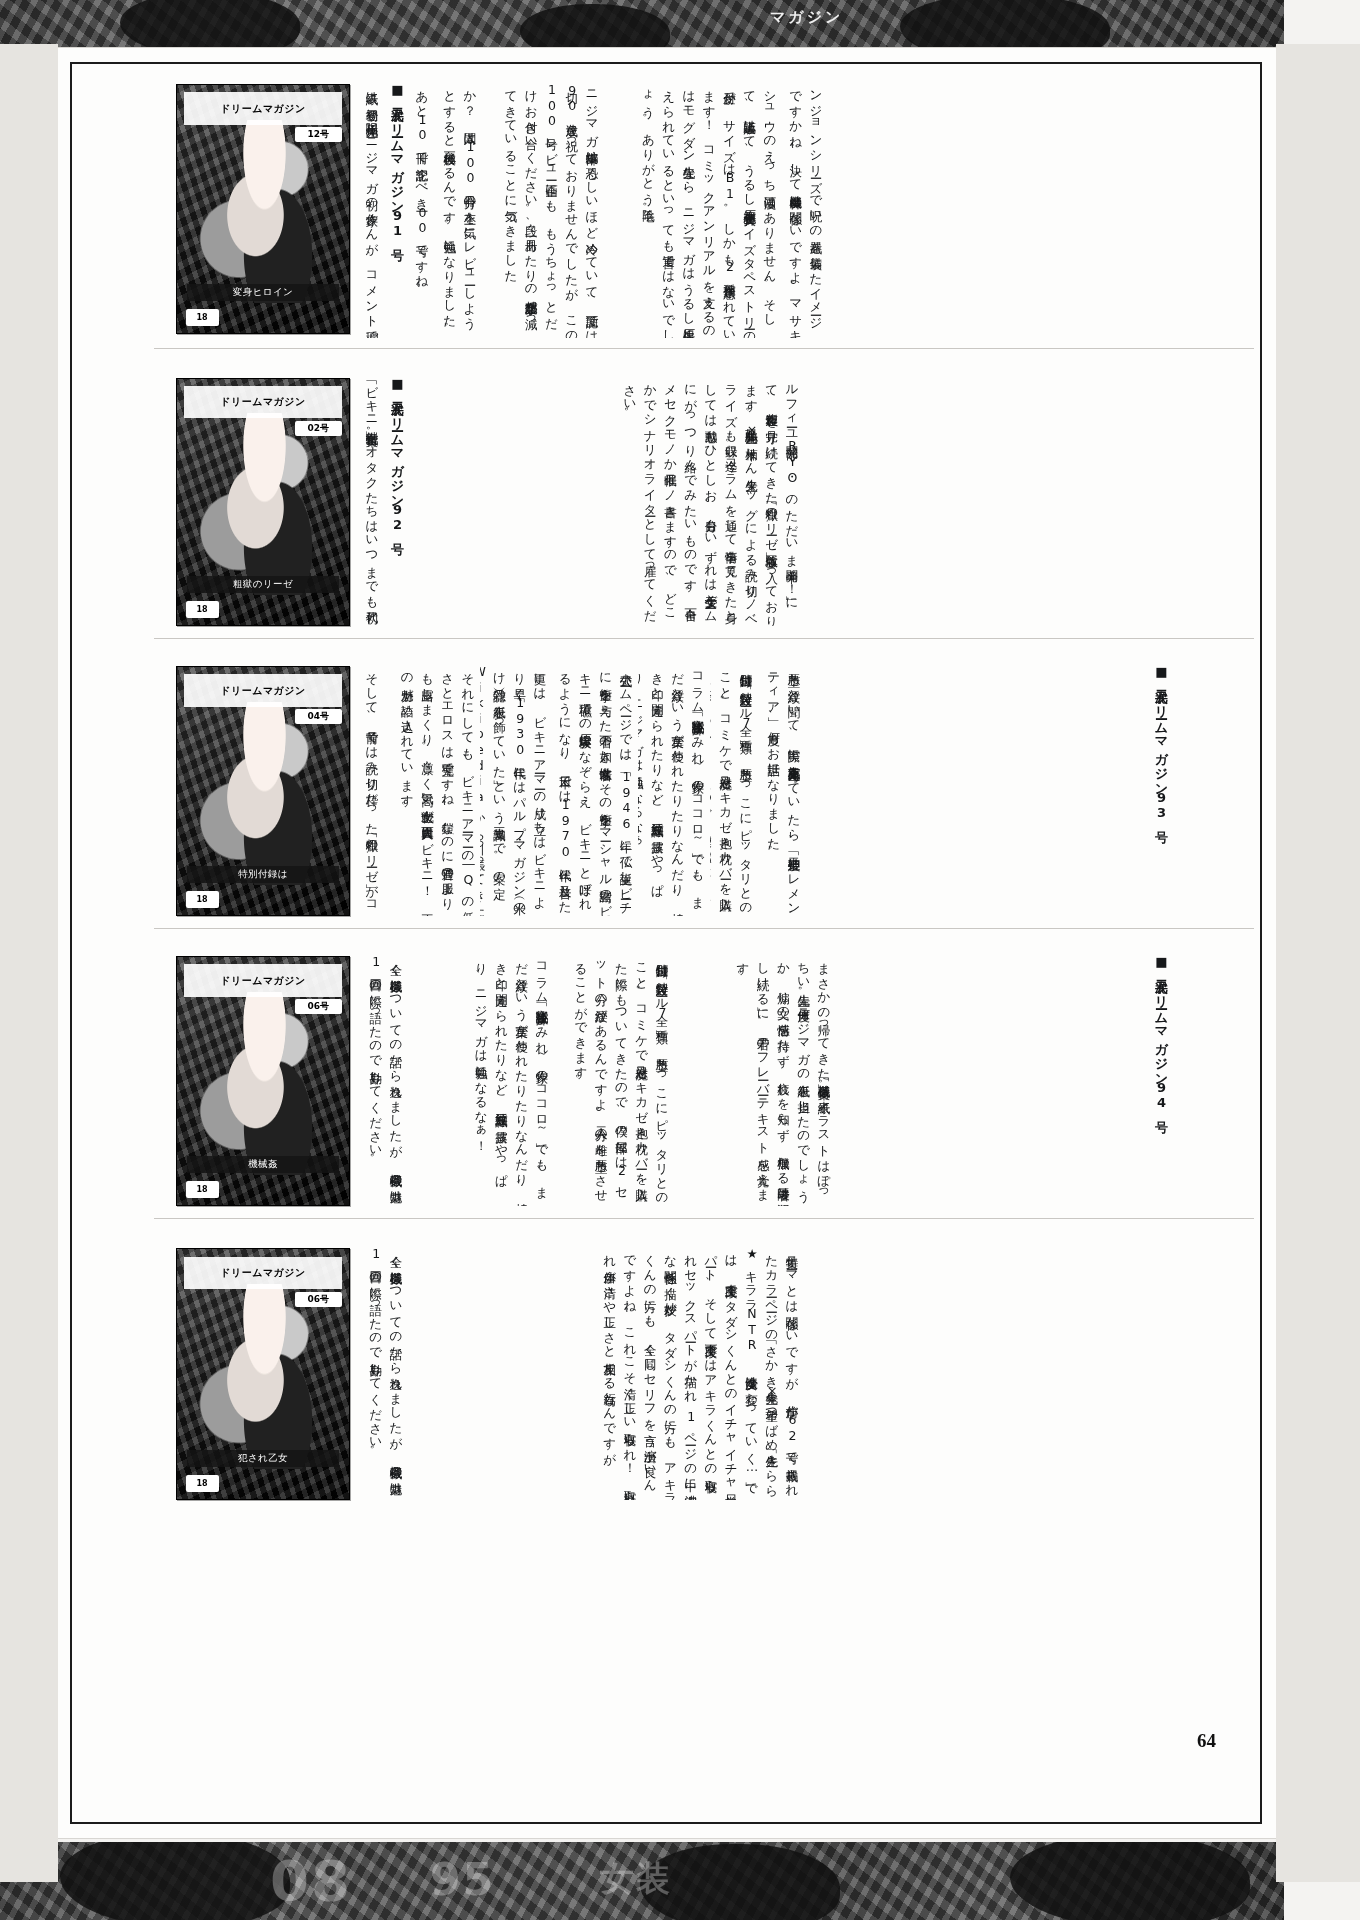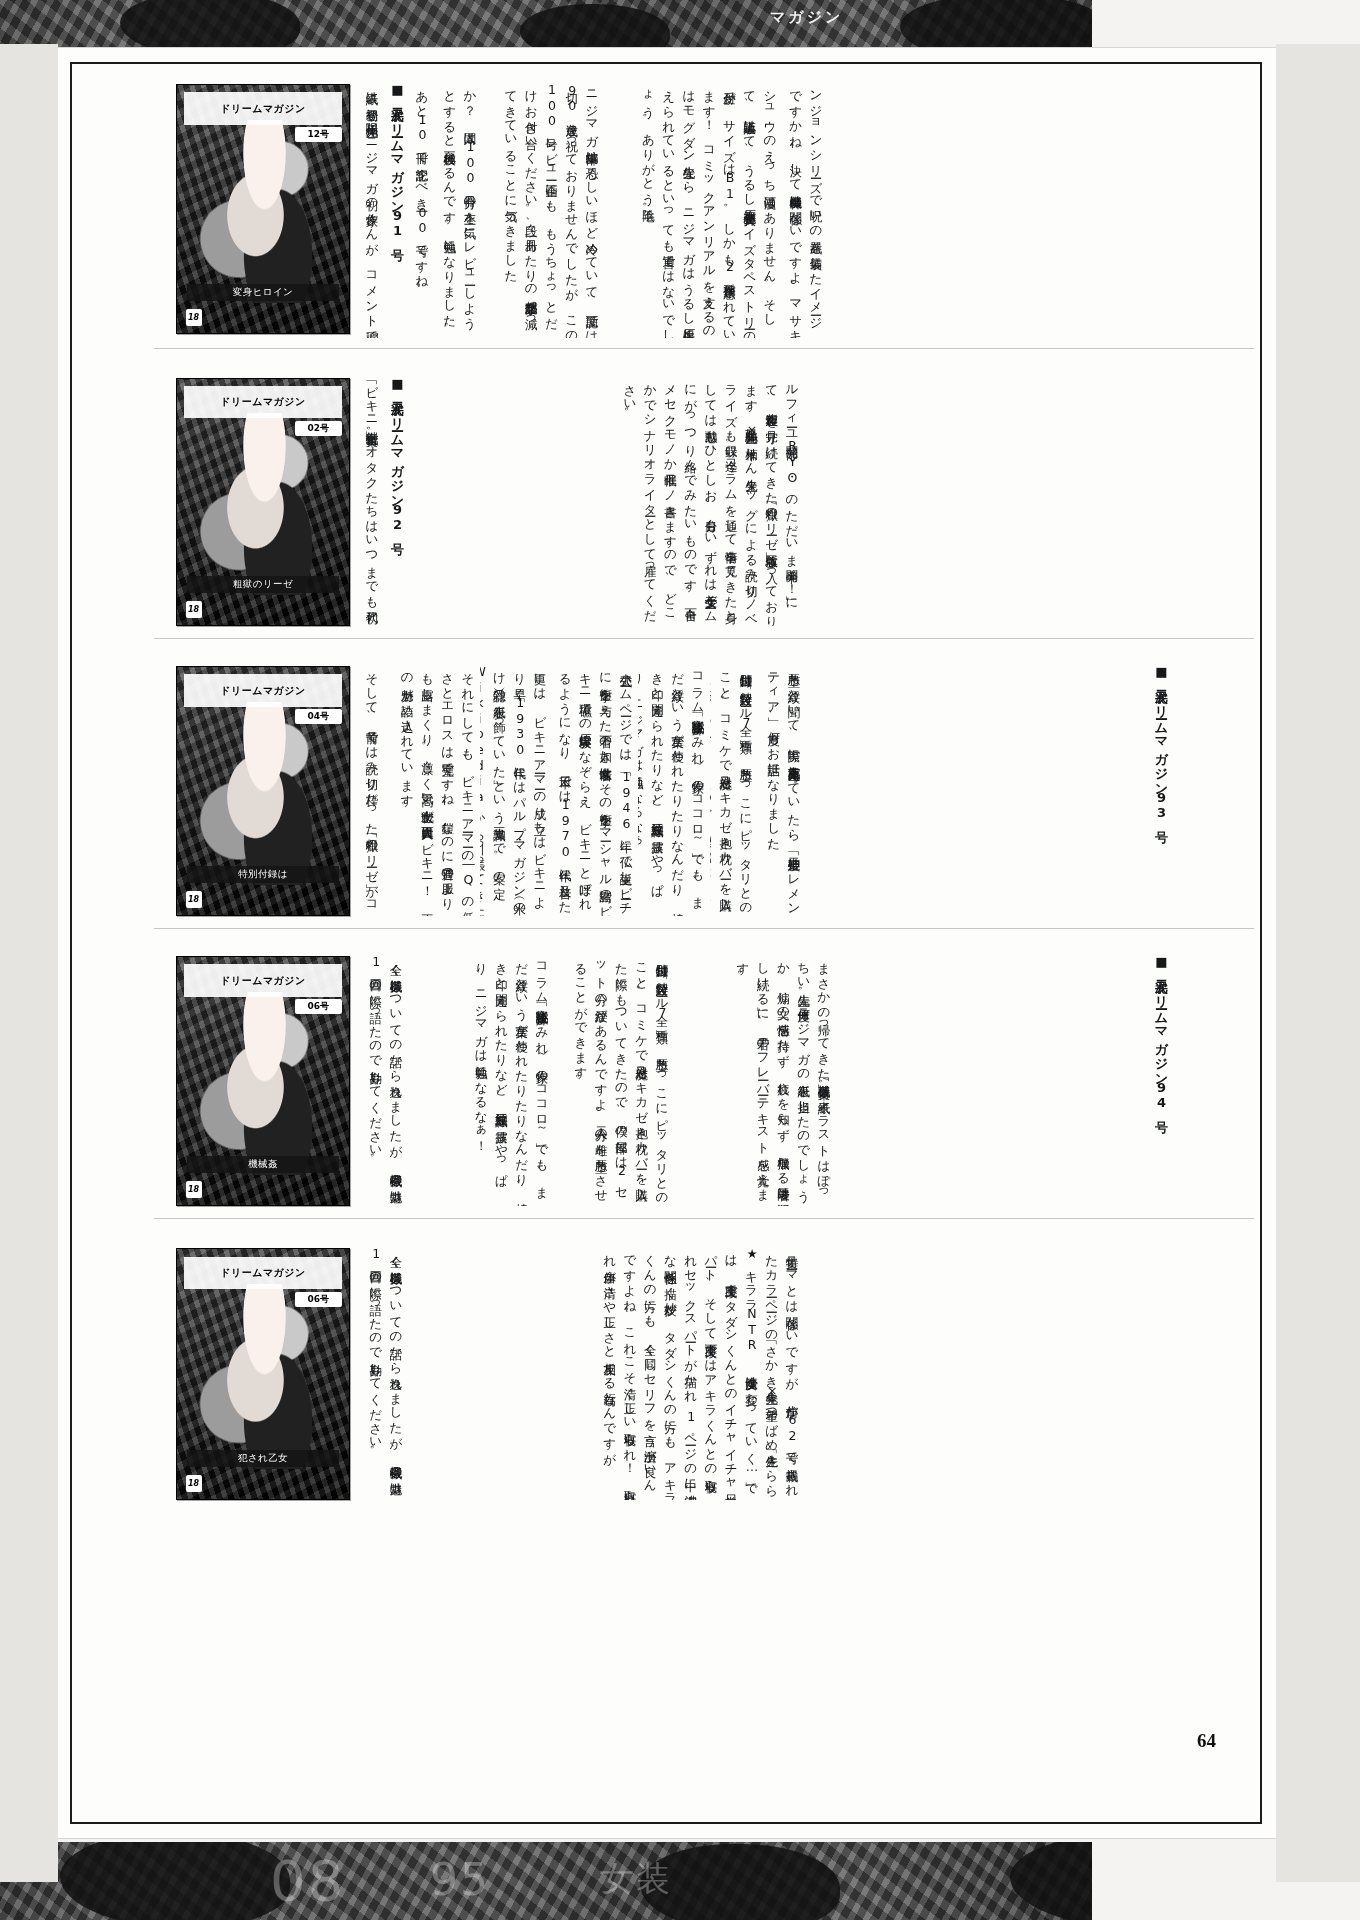--- a/index.html
+++ b/index.html
@@ -21,21 +21,21 @@
     width: 1360px;
     height: 1920px;
     background: #f4f3f1;
     overflow: hidden;
   }
 
   
   .edge-strip {
     position: absolute;
     left: 0;
-    width: 1092px;
+    width: 1284px;
     background: #2b2b2b;
     overflow: hidden;
   }
   #strip-top { top: 0; height: 52px; }
   #strip-bottom { bottom: 0; height: 78px; }
   .strip-noise {
     position: absolute;
     inset: 0;
     background:
       repeating-linear-gradient(118deg, rgba(255,255,255,0.10) 0 6px, rgba(0,0,0,0.25) 6px 14px),
@@ -48,21 +48,21 @@
     position: absolute;
     background: #111;
     border-radius: 48% 52% 44% 56%;
     opacity: .85;
   }
 
   
   .ghost-text {
     position: absolute;
     font-family: "DejaVu Sans", sans-serif;
-    font-weight: normal;
+    font-weight: bold;
     color: rgba(255,255,255,0.30);
     letter-spacing: 2px;
     white-space: nowrap;
   }
 
   
   #sheet {
     position: absolute;
     left: 58px;
     top: 48px;
@@ -178,31 +178,30 @@
     font-weight: normal;
     text-align: center;
     letter-spacing: .4px;
     overflow: hidden;
     white-space: nowrap;
   }
   .cover .cv-r18 {
     position: absolute;
     left: 5%;
     bottom: 3%;
-    width: 16px;
+    width: 33px;
     height: 17px;
     background: #fff;
     color: #000;
     font-size: 8px;
     font-weight: bold;
     display: flex;
     align-items: center;
     justify-content: center;
     border-radius: 2px;
-    font-style: italic;
   }
 
   
   #page-number {
     position: absolute;
     right: 60px;
     bottom: 86px;
     font-size: 19px;
     font-weight: bold;
     color: #111;

